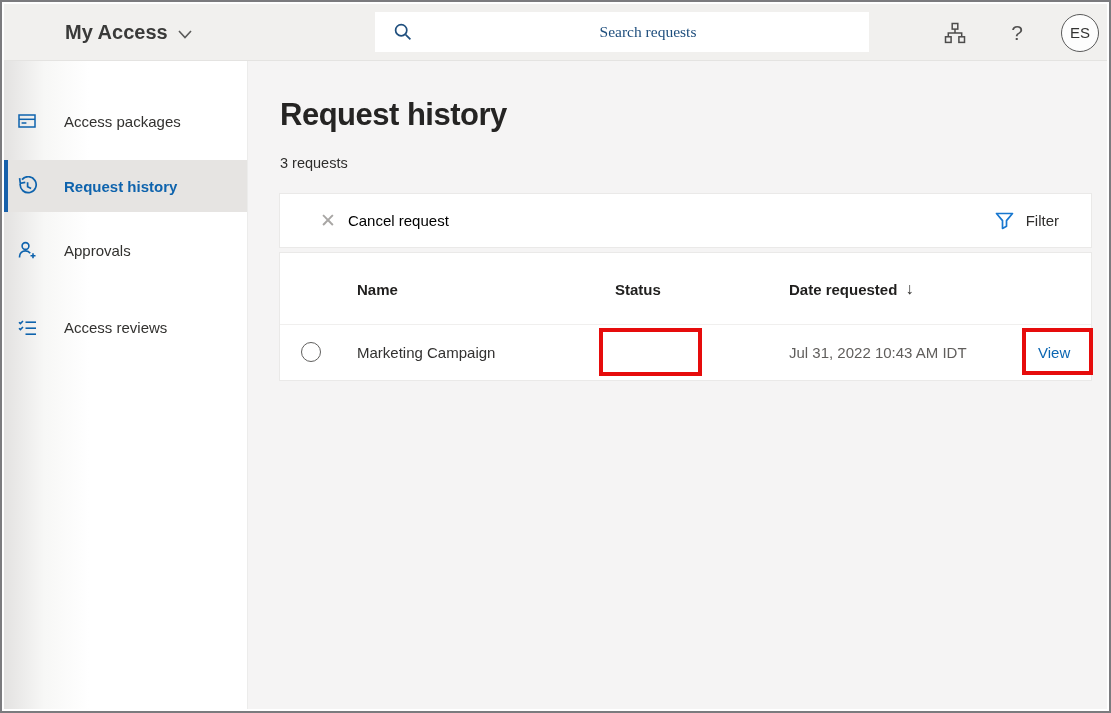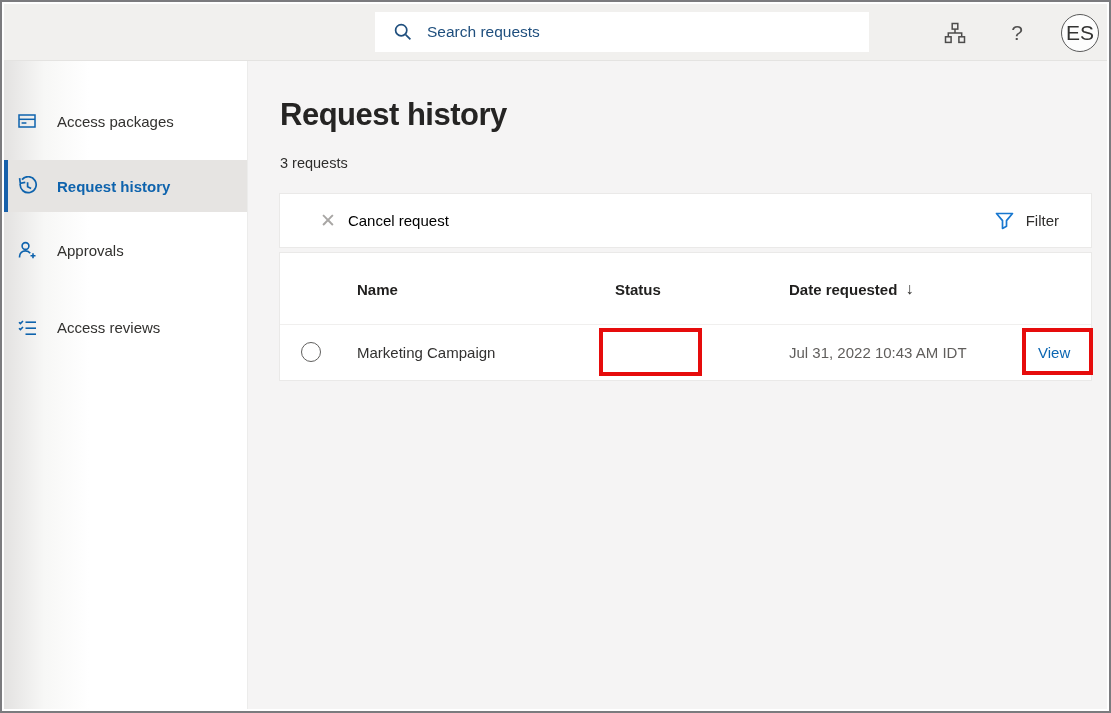--- a/index.html
+++ b/index.html
@@ -22,46 +22,46 @@
     font-size:20px; font-weight:600; color:#3a3a39; cursor:pointer;
   }
   .chevron { margin-top:3px; }
   .searchbox {
     position:absolute; left:371px; top:8px; width:494px; height:40px;
     background:#ffffff; display:flex; align-items:center;
   }
   .searchbox .s-icon { margin-left:18px; display:flex; }
   .searchbox input {
     border:none; outline:none; flex:1; height:100%;
-    font-family:Liberation Sans, sans-serif;
-    font-size:15.5px; color:#8b5cf6; padding-left:14px; background:transparent;
+    font-family:Liberation Serif, serif;
+    font-size:15.5px; color:#8b5cf6; padding-left:14px; background:transparent;text-align:center;
   }
   .searchbox input::placeholder { color:#1e4e7d; opacity:1; }
   .topbar-actions {
     position:absolute; right:8px; top:0; height:57px;
     display:flex; align-items:center; gap:26px;
   }
   .icon-btn { width:36px; height:36px; display:flex; align-items:center; justify-content:center; cursor:pointer; }
   .help-glyph { font-size:21px; color:#525150; font-weight:400; }
   .avatar {
     width:38px; height:38px; border-radius:50%;
     background:#fdfdfd; border:1px solid #5a5a5a;
     display:flex; align-items:center; justify-content:center;
-    font-size:21px; color:#333332; cursor:pointer;
+    font-size:15px; color:#333332; cursor:pointer;
   }
 
   
   .sidebar {
     position:absolute; left:2px; top:59px; width:244px; bottom:2px;
     background:linear-gradient(to right, #e3e2e1 0px, #f7f7f6 40px, #ffffff 85px);
     border-right:1px solid #ececeb;
   }
   .nav-item {
     position:absolute; left:0; width:100%; height:52px;
-    display:flex; align-items:center; gap:19px; padding-left:12px;
+    display:flex; align-items:center; gap:26px; padding-left:12px;
     font-size:15px; color:#32312f; cursor:pointer;
   }
   .nav-item .nav-ic { width:22px; display:flex; justify-content:center; }
   .nav-item.selected {
     background:#e6e4e2; border-left:4px solid #1861ab; padding-left:8px;
     color:#0e63ad; font-weight:700;
   }
   .ni-0 { top:34px; } .ni-1 { top:99px; } .ni-2 { top:163px; } .ni-3 { top:240px; }
 
   
@@ -109,20 +109,28 @@
   .ann-view      { left:774px; top:267px; width:71px;  height:47px; }
 
   svg { display:block; }
 </style>
 </head>
 <body>
 
 <div class="window">
 
   <div class="topbar">
+    <div class="app-title">
+      <span>My Access</span>
+      <span class="chevron">
+        <svg width="14" height="9" viewBox="0 0 14 9">
+            <path d="M1 1 L7 7.5 L13 1" fill="none" stroke="#5a5a59" stroke-width="1.6"></path>
+          </svg>
+      </span>
+    </div>
 
     <div class="searchbox">
       <span class="s-icon">
         <svg width="20" height="20" viewBox="0 0 20 20">
             <circle cx="8.2" cy="8.2" r="5.6" fill="none" stroke="#1e4e7d" stroke-width="1.7"></circle>
             <line x1="12.6" y1="12.6" x2="17.4" y2="17.4" stroke="#1e4e7d" stroke-width="1.7"></line>
           </svg>
       </span>
       <input type="text" placeholder="Search requests" style="">
     </div>

